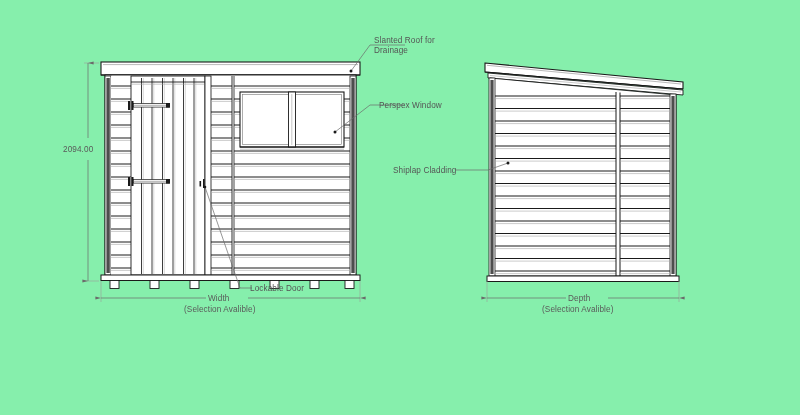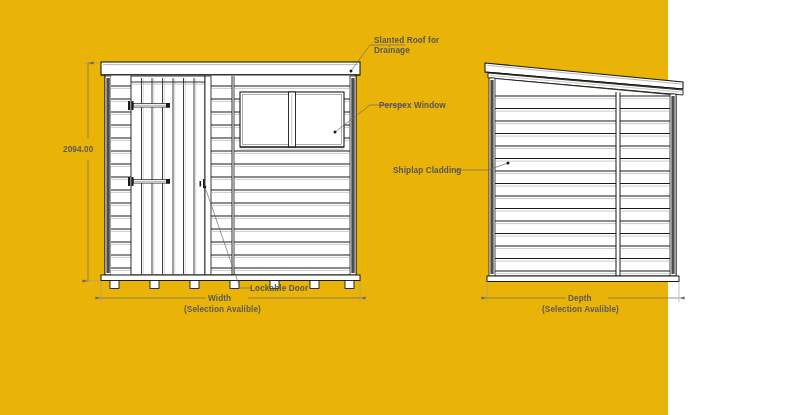--- a/index.html
+++ b/index.html
@@ -9,24 +9,23 @@
   }
   body {
     width: 800px;
     height: 415px;
     overflow: hidden;
     font-family: "Liberation Sans", sans-serif;
     color: #4a4a4a;
   }
   #drawing-canvas {
     position: relative;
-    width: 668px;
+    width: 800px;
     height: 415px;
-    background: #eab308;
-    font-weight: bold;
+    background: #86efac;
   }
   svg.cad {
     position: absolute;
     left: 0;
     top: 0;
     width: 800px;
     height: 415px;
   }
   .cad text {
     font-family: "Liberation Sans", sans-serif;

